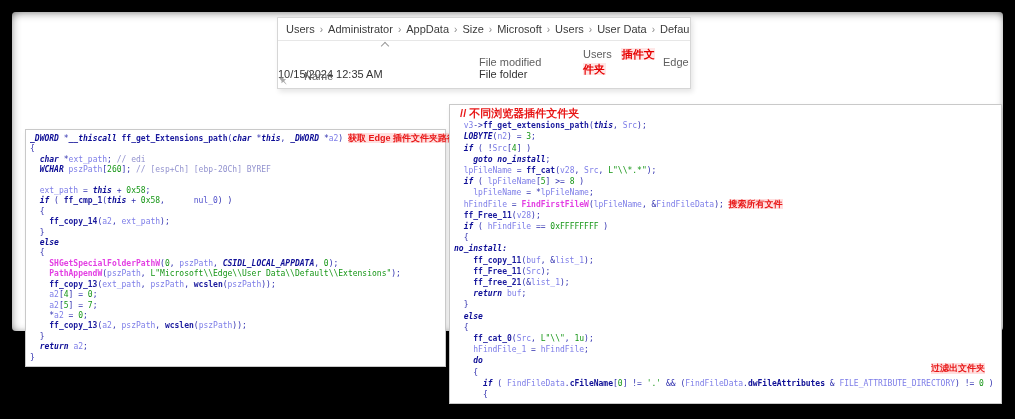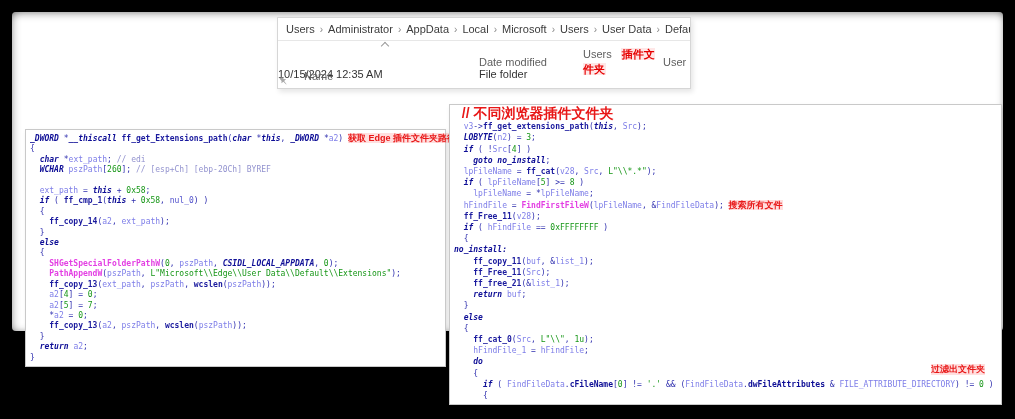--- a/index.html
+++ b/index.html
@@ -48,58 +48,58 @@
     font-size:8px; white-space:pre; overflow:visible; padding:3px 0 3px 4px;
   }
   .code-left  { left:13px;  top:117px; width:421px; line-height:10.4px; }
   .code-right { left:437px; top:92px;  width:553px; line-height:11.2px; }
   .code-line { position:relative; min-height:1em; }
   .tok-p { color:#2e2eae; }
   .tok-k { color:#0e0e96; font-weight:bold;font-style:italic; }
   .tok-f { color:#1a1a9e; font-weight:bold;text-align:right; }
   .tok-m { color:#0e0e96; font-weight:bold; }
   .tok-v { color:#7d7de8; }
-  .tok-g { color:#5050cc; }
+  .tok-g { color:#5050cc;margin-left:24px; }
   .tok-n { color:#169616; }
   .tok-s { color:#169616; }
   .tok-c { color:#9393cf; }
   .tok-i { color:#e33fe3; font-weight:bold; }
-  .tok-r  { color:#e81717; font-weight:bold; font-family:"Liberation Sans",sans-serif; font-size:14px; }
+  .tok-r  { color:#e81717; font-weight:bold; font-family:"Liberation Sans",sans-serif; font-size:11px; }
   .tok-rh { color:#e81717; font-weight:bold; font-family:"Liberation Sans",sans-serif; font-size:9px; background:rgba(255,110,110,0.22); }
   .code-note { position:absolute; top:-4px; white-space:nowrap; }
 </style>
 </head>
 <body>
 
 <div class="page">
 
   <div class="explorer">
     <div class="breadcrumb" id="breadcrumb">
         <span class="crumb">Users</span>
         <span class="crumb-sep">›</span>
         <span class="crumb">Administrator</span>
         <span class="crumb-sep">›</span>
         <span class="crumb">AppData</span>
         <span class="crumb-sep">›</span>
-        <span class="crumb">Local</span>
+        <span class="crumb">Size</span>
         <span class="crumb-sep">›</span>
         <span class="crumb">Microsoft</span>
         <span class="crumb-sep">›</span>
         <span class="crumb">Users</span>
         <span class="crumb-sep">›</span>
         <span class="crumb">User Data</span>
         <span class="crumb-sep">›</span>
         <span class="crumb">Default</span>
       </div>
     <div class="cols">
       <div class="sort-chevron"></div>
       <div class="col-name">Name</div>
-      <div>Date modified</div>
+      <div>File modified</div>
       <div><span>Users</span><span class="type-flag">插件文件夹</span></div>
-      <div>User</div>
+      <div>Edge</div>
     </div>
     <div class="filerow">
       <div class="cell-date">10/15/2024 12:35 AM</div>
       <div class="cell-type">File folder</div>
       <div></div>
     </div>
     <svg class="pin" width="9" height="10" viewBox="0 0 9 10">
       <path d="M3 0.5 L6 0.5 L6 3.8 L7.6 5.4 L5 5.4 L4.7 9.5 L4.3 9.5 L4 5.4 L1.4 5.4 L3 3.8 Z" fill="#8b8b8b"></path>
     </svg>
   </div>

